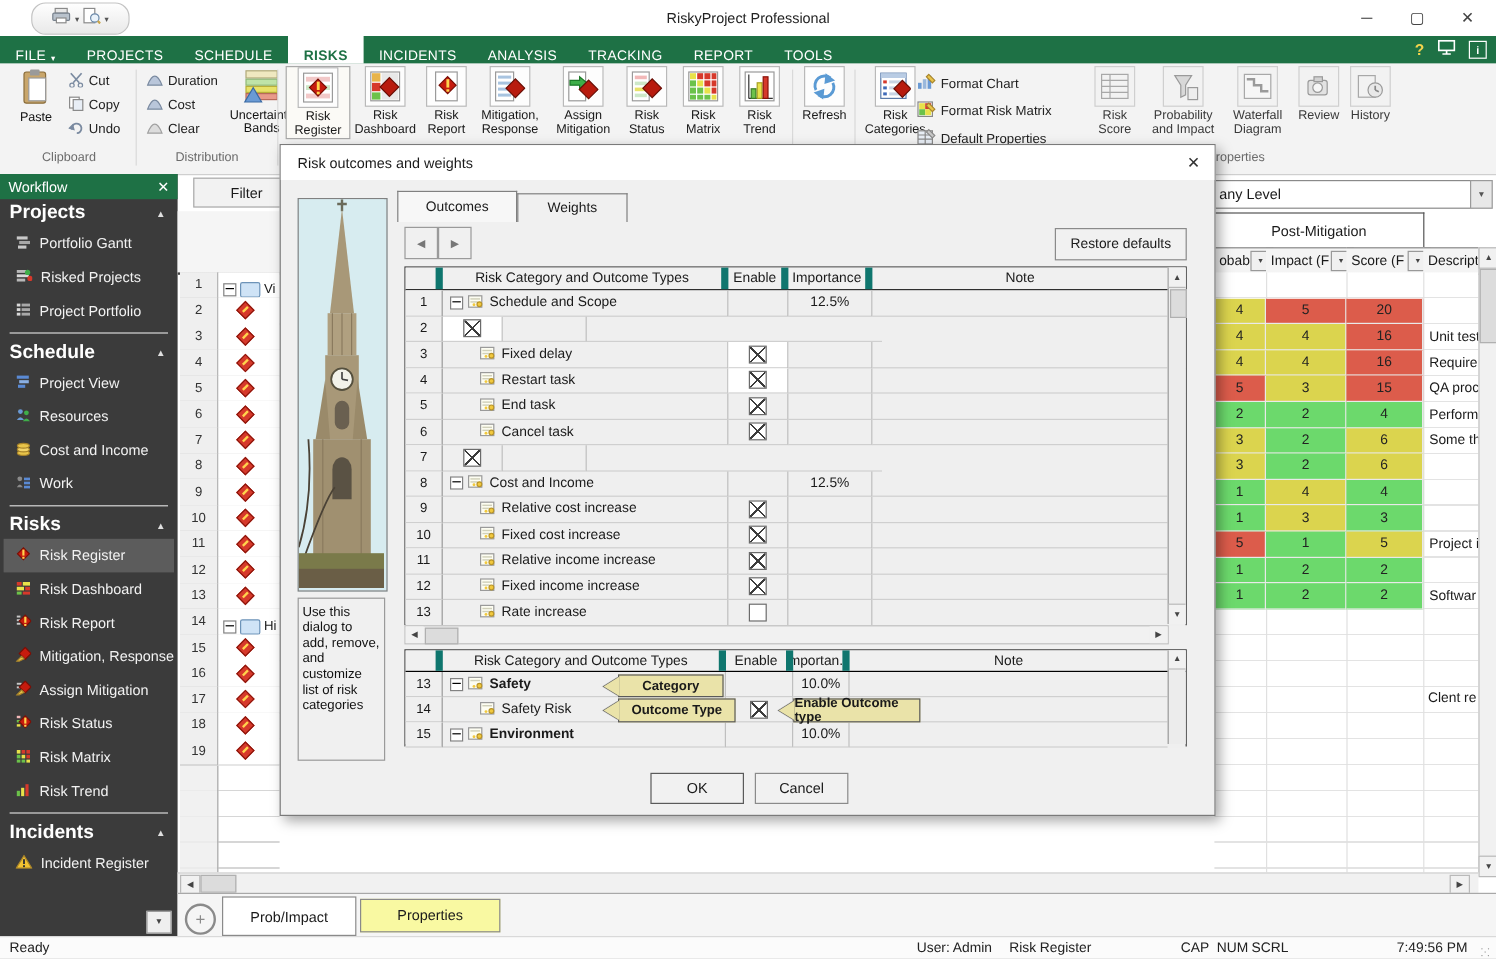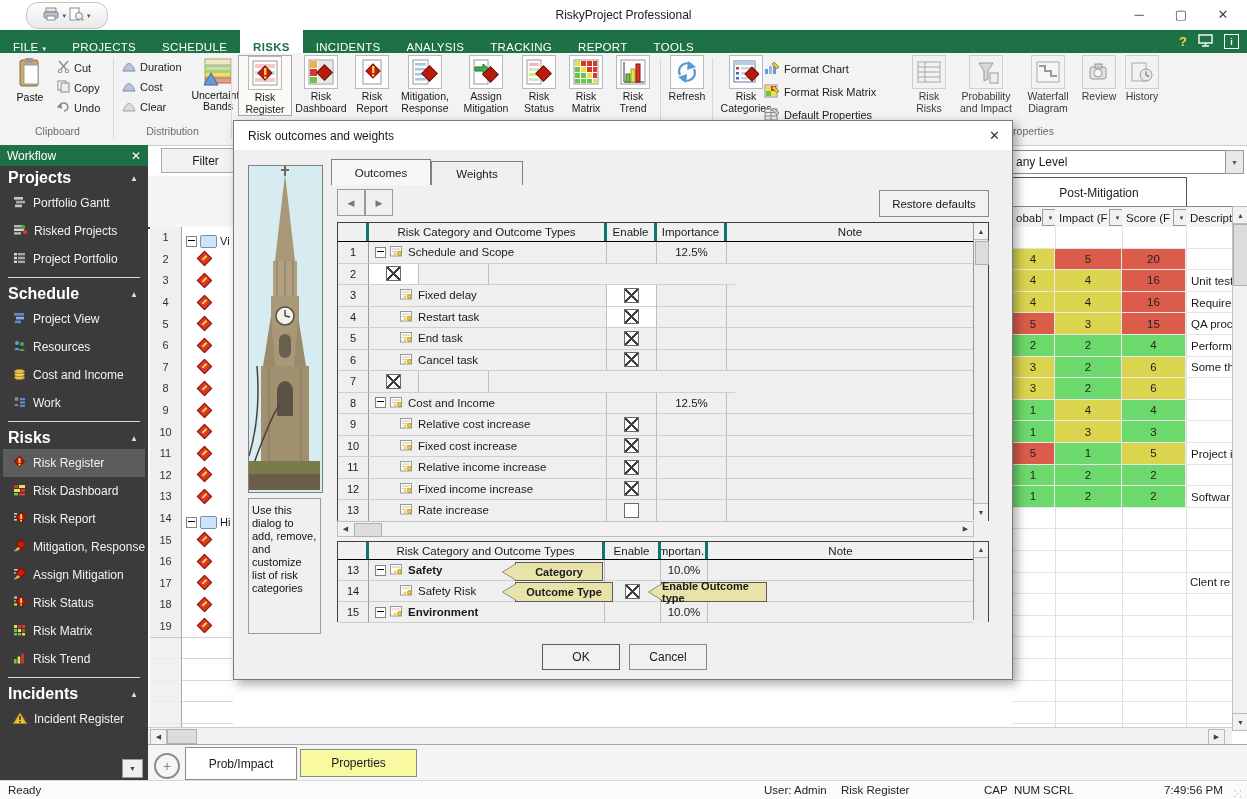--- a/index.html
+++ b/index.html
@@ -85,21 +85,21 @@
   .dtitle{left:0;top:0;width:100%;height:29px;background:#fff;display:flex;align-items:center;padding-left:14px;font-size:12px;box-sizing:border-box;}
   .dclose{right:12px;top:7px;font-size:13px;color:#333;}
   .dimg{left:14px;top:44px;width:73px;height:326px;border:1px solid #808080;background:#d7ecf0;}
   .dnote{left:14px;top:377px;width:73px;height:136px;border:1px solid #9a9a9a;background:#f0f0f0;font-size:11px;line-height:13px;padding:5px 3px;box-sizing:border-box;color:#111;}
   .dtab{display:flex;align-items:center;justify-content:center;font-size:11.5px;border:1px solid #808080;border-bottom:none;background:#f0f0f0;}
   .dtab.active{background:#f7f7f7;}
   .navbtn{width:26px;height:25px;background:#f0f0f0;border:1px solid #9a9a9a;display:flex;align-items:center;justify-content:center;font-size:9px;color:#777;}
   .pushbtn{background:#f1f1f1;border:1px solid #8a8a8a;display:flex;align-items:center;justify-content:center;font-size:11.5px;}
   .dtable{border:1px solid #404040;background:#efefef;}
   .thead{display:flex;background:#f0f0f0;border-bottom:1px solid #000;box-sizing:border-box;}
-  .th{display:flex;align-items:center;justify-content:center;font-size:11.5px;border-right:3px solid #0f766e;box-sizing:border-box;overflow:hidden;white-space:nowrap;}
+  .th{display:flex;align-items:center;justify-content:center;font-size:11.5px;border-right:6px solid #0f766e;box-sizing:border-box;overflow:hidden;white-space:nowrap;}
   .orow{display:flex;height:21.5px;background:#efefef;}
   .orow>.cell{border-right:1px solid #bfbfbf;border-bottom:1px solid #cfcfcf;box-sizing:border-box;display:flex;align-items:center;overflow:hidden;}
   .orow .num{width:31px;justify-content:center;font-size:11px;background:#efefef;border-right:1px solid #9a9a9a;}
   .orow .cat{gap:4px;font-size:11.5px;white-space:nowrap;}
   .orow .enable{justify-content:center;}
   .orow .imp{justify-content:center;font-size:11.5px;}
   .orow.group .cat{padding-left:6px;}
   .orow.leaf .cat{padding-left:31px;}
   .orow.bold .cat{font-weight:bold;}
   .checkbox{width:13px;height:13px;border:1px solid #6a6a6a;background:#fff;flex:none;}
@@ -407,21 +407,21 @@
     <div class="abs viewbtn" style="left:905px;top:2px;width:48px;color:#3a3a3a;">
       <span class="iconbox gray">
           <svg width="26" height="26">
             <rect x="2" y="3" width="22" height="20" fill="#f2f2f2" stroke="#a8a8a8"></rect>
             <line x1="2" y1="8" x2="24" y2="8" stroke="#a8a8a8"></line>
             <line x1="2" y1="13" x2="24" y2="13" stroke="#a8a8a8"></line>
             <line x1="2" y1="18" x2="24" y2="18" stroke="#a8a8a8"></line>
             <line x1="9" y1="3" x2="9" y2="23" stroke="#a8a8a8"></line>
           </svg>
         </span>
-      <span>Risk Risks</span>
+      <span>Risk Score</span>
     </div>
     <div class="abs viewbtn" style="left:955px;top:2px;width:62px;color:#3a3a3a;">
       <span class="iconbox gray">
           <svg width="26" height="26">
             <polygon points="6,4 20,4 15,12 15,20 11,22 11,12" fill="#d8d8d8" stroke="#9a9a9a"></polygon>
             <rect x="17" y="14" width="8" height="10" fill="#eee" stroke="#9a9a9a"></rect>
           </svg>
         </span>
       <span>Probability and Impact</span>
     </div>

